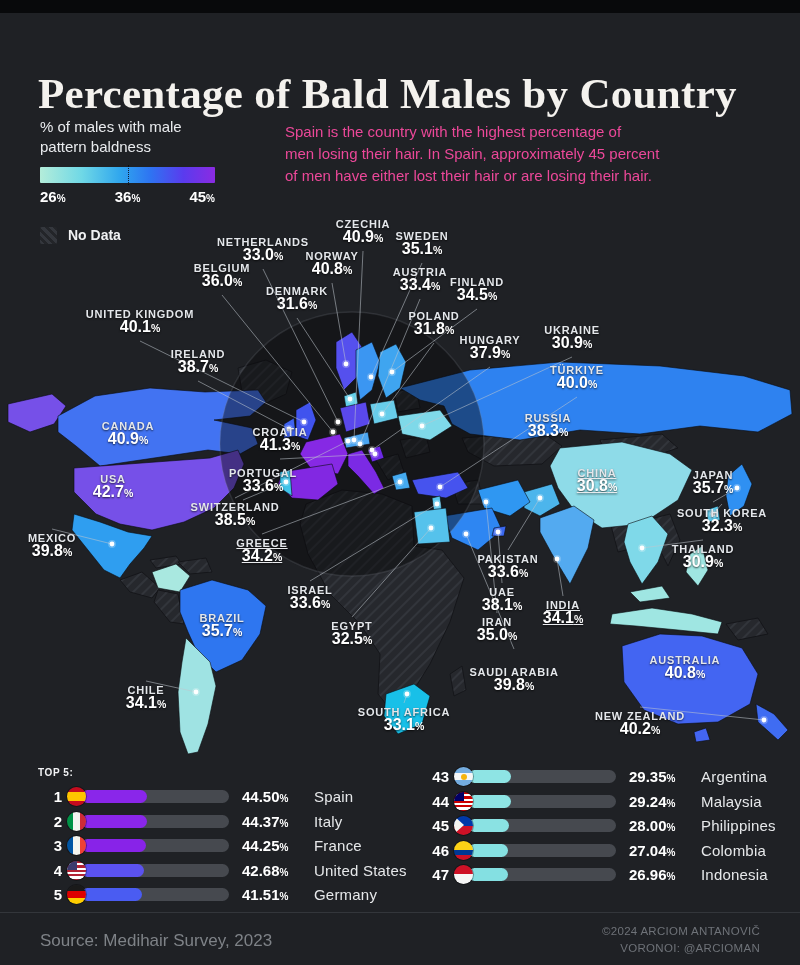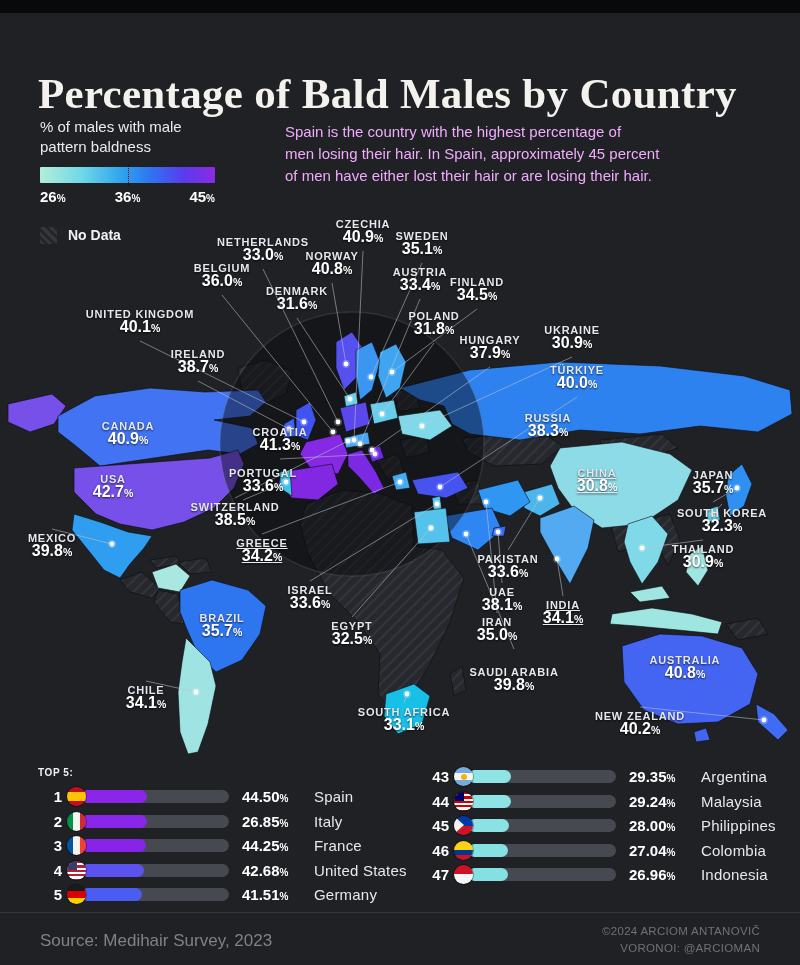--- a/index.html
+++ b/index.html
@@ -20,21 +20,21 @@
   .legend-ticks{position:relative;width:175px;height:18px;margin-top:5px;font-weight:700;font-size:15px;color:#fff;}
   .lt{position:absolute;top:0;}
   .lt.t0{left:0;} .lt.t1{left:50%;transform:translateX(-50%);} .lt.t2{right:0;}
   .lt .pct{font-size:10px;}
   .nodata{display:flex;align-items:center;gap:11px;margin-top:21px;}
   .nodata-swatch{width:17px;height:17px;border-radius:2px;
     background:repeating-linear-gradient(45deg,#34373d 0 3px,#232529 3px 6px);}
   .nodata-label{font-size:14px;font-weight:700;color:#f0f1f3;}
 
   
-  .desc{position:absolute;left:285px;top:121px;width:440px;font-size:15px;line-height:1.47;color:#f0abfc;}
+  .desc{position:absolute;left:285px;top:121px;width:440px;font-size:15px;line-height:1.47;color:#ec4899;}
 
   
   .map-wrap{position:absolute;left:0;top:192px;width:800px;height:578px;}
   .map-wrap svg{position:absolute;left:0;top:0;width:100%;height:100%;}
   #world{z-index:1;} #overlay-svg{z-index:2;}
   #map-labels{position:absolute;left:0;top:0;width:100%;height:100%;z-index:3;}
   .map-label{position:absolute;transform:translateX(-50%);text-align:center;white-space:nowrap;}
   .ml-name{font-size:11px;font-weight:700;letter-spacing:.8px;color:#e4e7eb;
            text-shadow:0 1px 2px rgba(0,0,0,.7);}
   .ml-value{font-size:16px;font-weight:800;color:#fff;margin-top:-1px;line-height:1.05;
@@ -437,21 +437,21 @@
         </span>
       <span class="val"><span>44.50</span><span class="pct">%</span></span>
       <span class="cty">Spain</span>
     </div>
     <div class="lr">
       <span class="rk">2</span>
       <span class="flag f-italy"></span>
       <span class="track">
           <span class="fill" style="width: 44.37%; background: rgb(138, 38, 234);"></span>
         </span>
-      <span class="val"><span>26.85</span><span class="pct">%</span></span>
+      <span class="val"><span>44.37</span><span class="pct">%</span></span>
       <span class="cty">Italy</span>
     </div>
     <div class="lr">
       <span class="rk">3</span>
       <span class="flag f-france"></span>
       <span class="track">
           <span class="fill" style="width: 44.25%; background: rgb(136, 35, 232);"></span>
         </span>
       <span class="val"><span>44.25</span><span class="pct">%</span></span>
       <span class="cty">France</span>

